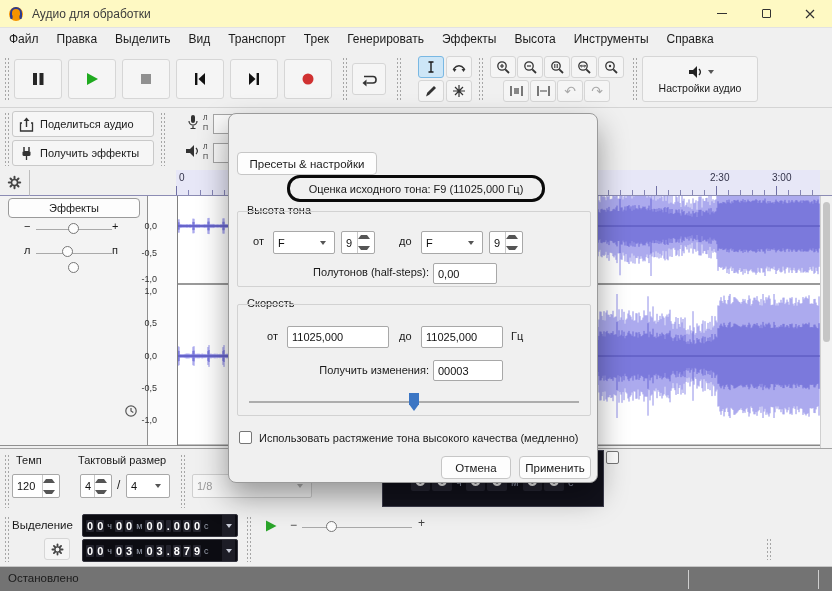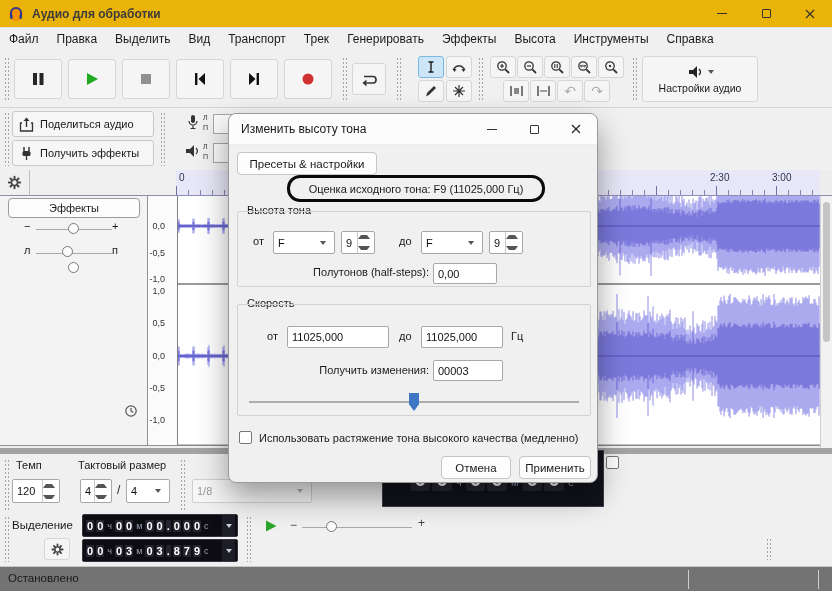--- a/index.html
+++ b/index.html
@@ -2,21 +2,21 @@
 <html><head>
 <meta charset="utf-8">
 <style>
   *{margin:0;padding:0;box-sizing:border-box;font-family:"Liberation Sans",sans-serif;}
   html,body{background:#808080;}
   #app{position:relative;width:832px;height:591px;background:#f0f0f0;outline:1px solid #8f8f8f;overflow:hidden;color:#1a1a1a;font-size:12px;}
   .abs{position:absolute;}
   .lbl{position:absolute;white-space:nowrap;}
   .grip{position:absolute;width:5px;background-image:radial-gradient(circle,#a6a6a6 0.9px,transparent 1.1px);background-size:3px 4px;}
   
-  #titlebar{position:absolute;left:0;top:0;width:832px;height:28px;background:#eab308;display:flex;align-items:center;border-bottom:1px solid #e2e2e2;font-weight:bold;}
+  #titlebar{position:absolute;left:0;top:0;width:832px;height:28px;background:#fef9c3;display:flex;align-items:center;border-bottom:1px solid #e2e2e2;}
   #titlebar .title{font-size:12px;color:#3c3c3c;margin-left:8px;}
   .wbtn{width:44px;height:28px;display:flex;align-items:center;justify-content:center;}
   .min-glyph{width:10px;height:1px;background:#333;}
   .max-glyph{width:9px;height:9px;border:1px solid #333;border-radius:1px;}
   
   #menubar{position:absolute;left:0;top:28px;width:832px;height:22px;display:flex;align-items:center;background:#f0f0f0;}
   #menubar span{padding:0 9px;font-size:12px;color:#1b1b1b;}
   
   .toolband{position:absolute;left:0;width:832px;background:#f0f0f0;}
   .tbtn{position:absolute;display:flex;align-items:center;justify-content:center;background:#f5f5f5;border:1px solid #d6d6d6;border-radius:3px;}
@@ -33,21 +33,21 @@
   .tri-dn{width:0;height:0;border-left:3px solid transparent;border-right:3px solid transparent;border-top:4px solid #555;}
   .caretbox{margin-left:auto;display:flex;align-items:center;justify-content:center;width:14px;align-self:stretch;}
   
   #ruler{position:absolute;left:176px;top:170px;width:644px;height:26px;background:#e7e7f7;border-bottom:1px solid #8c8cb4;}
   #ruler .ticks{position:absolute;left:0;bottom:0;width:100%;height:5px;background:repeating-linear-gradient(to right,#8585b5 0 1px,transparent 1px 12px);}
   #ruler .ticks2{position:absolute;left:0;bottom:0;width:100%;height:9px;background:repeating-linear-gradient(to right,#7070a5 0 1px,transparent 1px 60px);}
   #ruler .tlabel{position:absolute;top:2px;font-size:10px;color:#33334a;}
   
   .knob{position:absolute;width:11px;height:11px;border-radius:50%;background:#fdfdfd;border:1px solid #777;}
   .sline{position:absolute;height:1px;background:#a9a9a9;}
-  .rlabel{position:absolute;right:12px;font-size:9px;color:#333;margin-left:12px;}
+  .rlabel{position:absolute;right:20px;font-size:9px;color:#333;margin-left:12px;}
   
   .lcdfield{position:absolute;background:#0c0c12;border:1px solid #35353f;border-radius:2px;display:flex;align-items:center;padding:0 2px;color:#fff;font-family:"DejaVu Sans Mono",monospace;font-weight:bold;font-size:11px;}
   .lcdfield .lcd-auto{display:flex;align-items:center;}
   .lcd-auto .d{background:#24242e;padding:0 1px;margin:0 1px;border-radius:1px;}
   .lcd-auto .u{color:#9aa0ae;font-size:9px;margin:0 2px;font-weight:normal;}
   .lcdcaret{margin-left:auto;background:#1d1d26;align-self:stretch;display:flex;align-items:center;justify-content:center;width:13px;}
   .lcdcaret .tri-dn{border-top-color:#c8ccd8;border-left-width:3px;border-right-width:3px;}
   #timedisplay{position:absolute;left:382px;top:450px;width:222px;height:57px;background:#12121c;border:1px solid #3c3c4c;display:flex;align-items:center;justify-content:center;color:#fff;font-family:"DejaVu Sans Mono",monospace;font-weight:bold;font-size:21px;}
   #timedisplay .d{background:#272734;padding:1px 4px;margin:1px;border-radius:2px;}
   #timedisplay .u{color:#8d93a8;font-size:11px;margin:0 3px;font-weight:normal;}
@@ -358,21 +358,21 @@
     <line x1="0" y1="30" x2="642" y2="30" stroke="#4a48b0" stroke-width="0.8"></line>
     <line x1="0" y1="160" x2="642" y2="160" stroke="#4a48b0" stroke-width="0.8"></line>
     <rect x="0" y="87" width="642" height="2" fill="#9a9a9a"></rect>
     <rect x="0" y="248.5" width="642" height="1.5" fill="#888"></rect>
   </svg>
 
   <div class="abs" style="left:820px;top:196px;width:12px;height:252px;background:#f2f2f2;border-left:1px solid #d0d0d0">
     <div class="abs" style="left:2px;top:6px;width:7px;height:140px;background:#c5c5c5;border-radius:4px"></div>
   </div>
 
-  <div class="toolband" style="top:448px;height:64px;border-top:6px solid #a3a3a3">
+  <div class="toolband" style="top:448px;height:64px;border-top:1px solid #a3a3a3">
     <div class="grip" style="left:4px;top:5px;height:54px"></div>
     <span class="lbl" style="left:16px;top:5px;font-size:11px">Темп</span>
     <div class="input" style="left:12px;top:25px;width:48px;height:24px">
       <span>120</span>
       <div class="spincol">
           <div>
             <div class="tri-up"></div>
           </div>
           <div>
             <div class="tri-dn"></div>
@@ -483,36 +483,20 @@
     <div class="grip" style="left:766px;top:26px;height:22px"></div>
   </div>
 
   <div id="statusbar">
     <span class="lbl" style="left:8px;top:5px;font-size:11.5px">Остановлено</span>
     <div class="vsep" style="left:688px;top:3px;height:19px"></div>
     <div class="vsep" style="left:818px;top:3px;height:19px"></div>
   </div>
 
   <div id="dialog">
-    <div class="dtitle">
-      <span>Изменить высоту тона</span>
-      <div style="margin-left:auto;display:flex">
-        <div class="dwbtn">
-            <div class="min-glyph"></div>
-          </div>
-        <div class="dwbtn">
-            <div class="max-glyph"></div>
-          </div>
-        <div class="dwbtn">
-          <svg width="10" height="10">
-              <path d="M1 1 L9 9 M9 1 L1 9" stroke="#222" stroke-width="1.2"></path>
-            </svg>
-        </div>
-      </div>
-    </div>
 
     <div class="dbtn" style="left:8px;top:38px;width:140px;height:23px">
       <span>Пресеты &amp; настройки</span>
     </div>
 
     <div class="annotate" style="left:58px;top:61px;width:258px;height:27px">
       <span>Оценка исходного тона: F9 (11025,000 Гц)</span>
     </div>
 
     <span class="grplabel" style="left:14px;top:90px">Высота тона</span>

